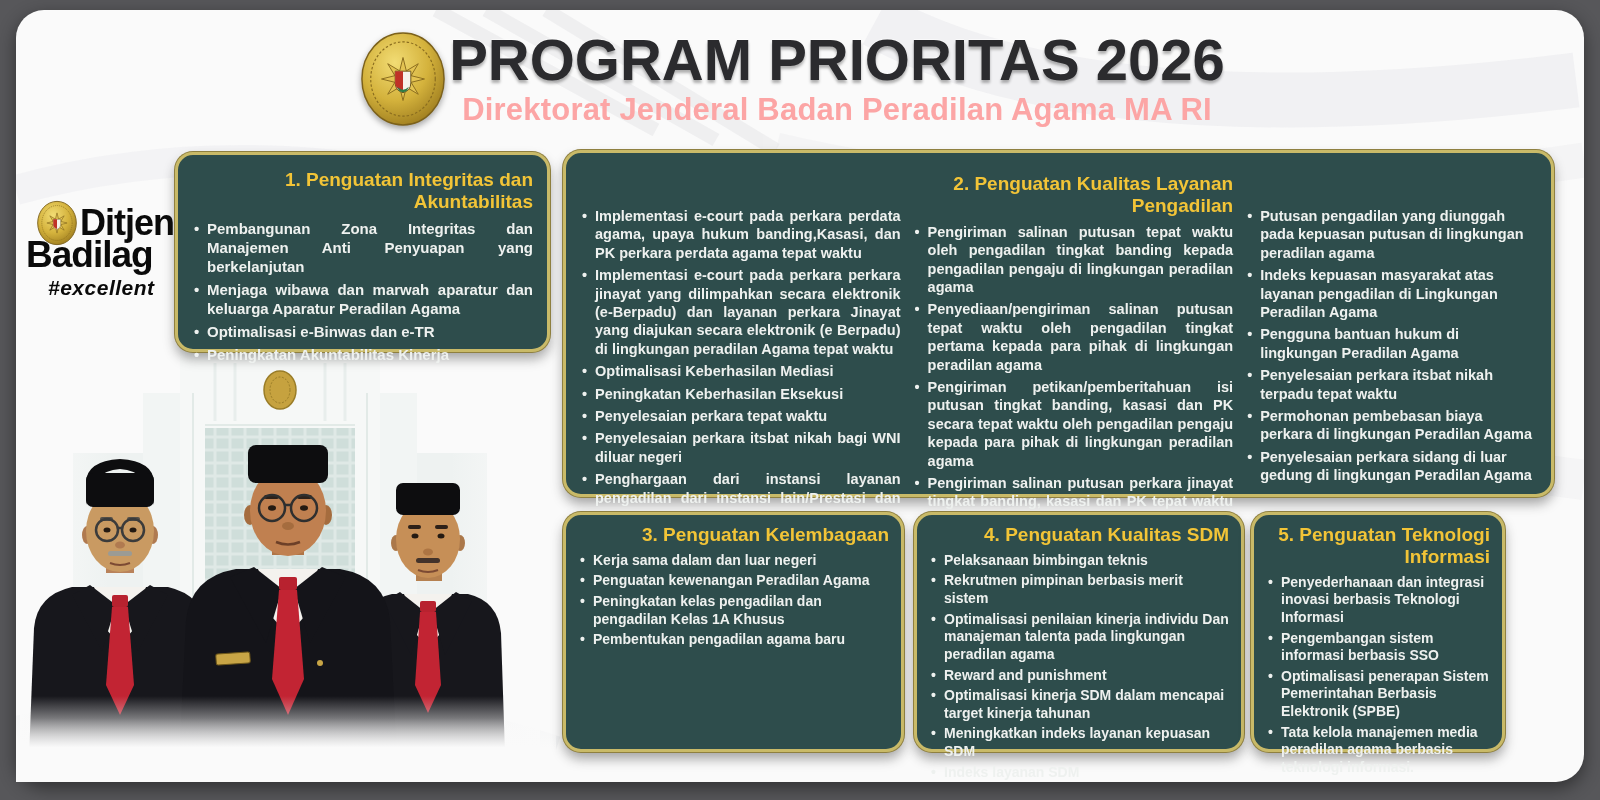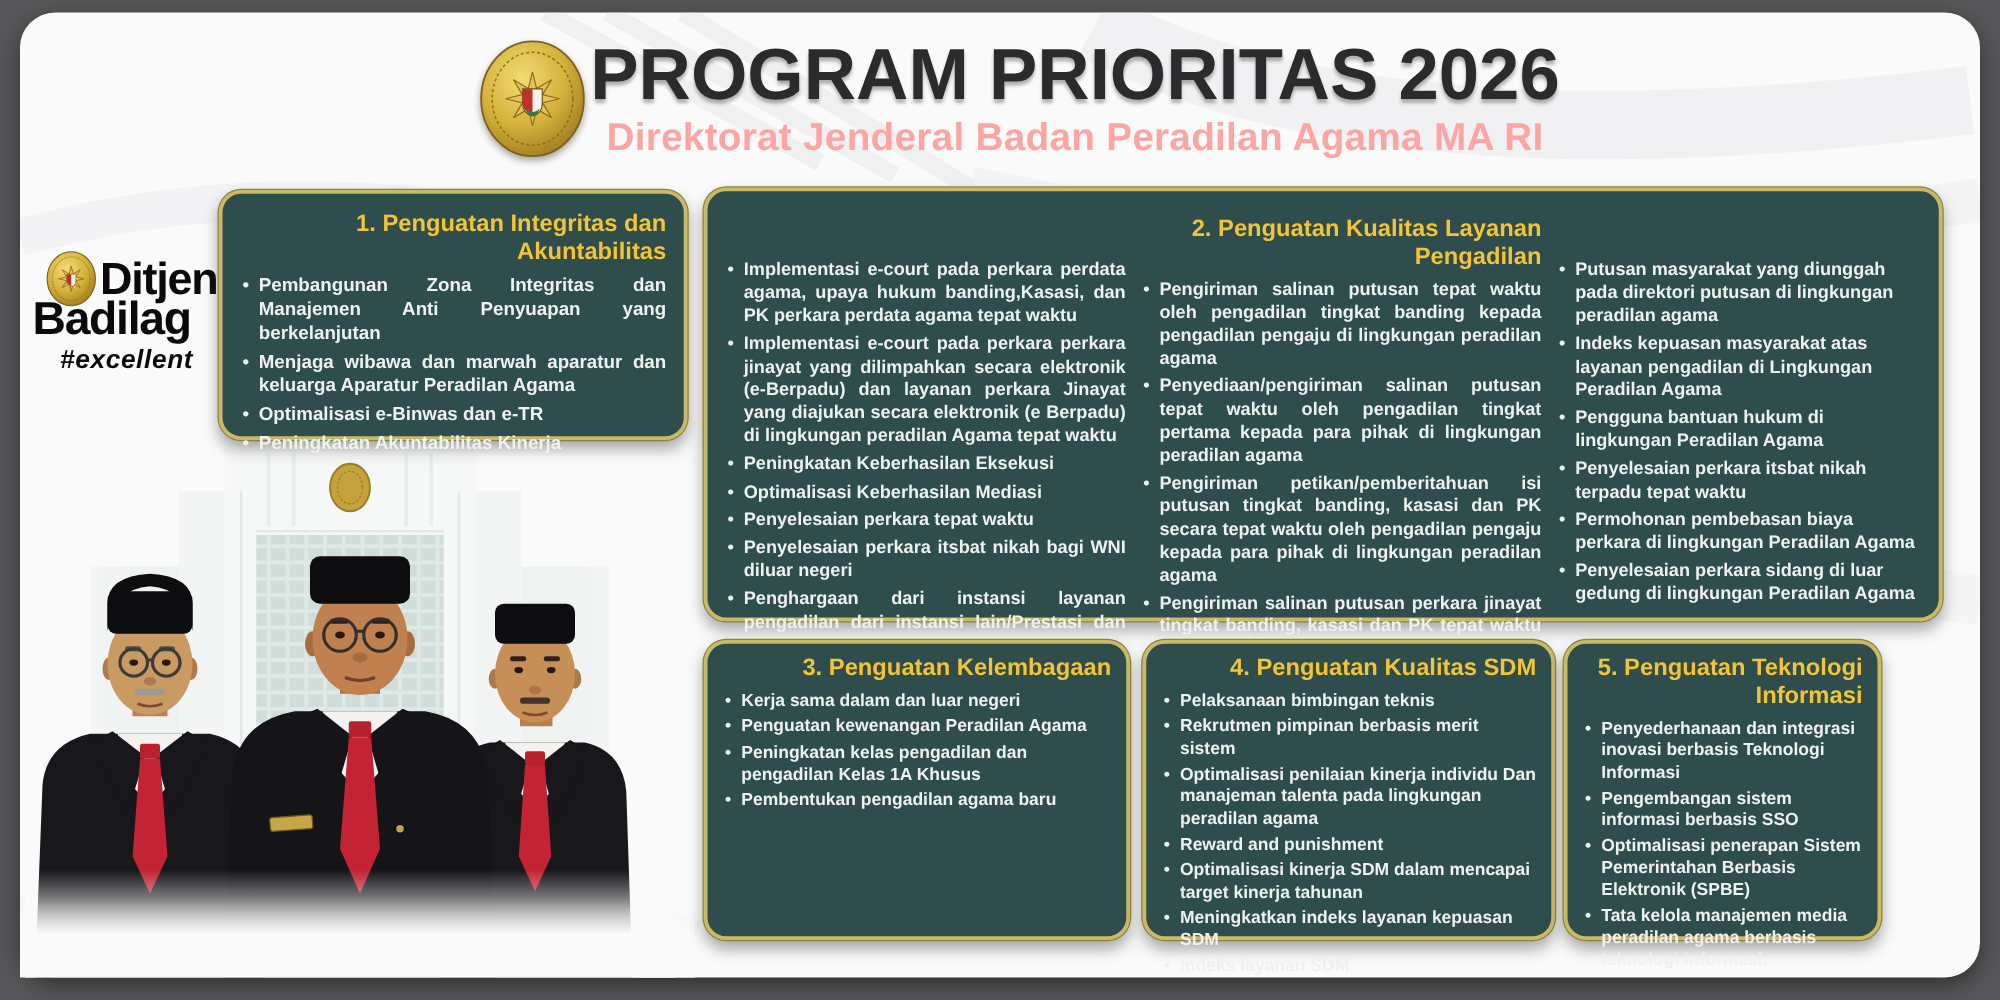--- a/index.html
+++ b/index.html
@@ -3,21 +3,21 @@
 <meta charset="utf-8">
 <style>
   html,body{margin:0;padding:0;background:#3a3a3c;}
   .canvas{position:relative;width:1600px;height:800px;background:#57575a;overflow:hidden;
           font-family:"Liberation Sans",sans-serif;}
   
   .card{position:absolute;left:16px;top:10px;width:1568px;height:772px;background:#fafafa;
         border-radius:28px;box-shadow:0 6px 18px rgba(0,0,0,.45);overflow:hidden;}
   .texture{position:absolute;left:0;top:0;z-index:0;}
   
-  .header{position:absolute;left:31px;top:30px;width:1568px;display:flex;justify-content:center;
+  .header{position:absolute;left:8px;top:30px;width:1568px;display:flex;justify-content:center;
           align-items:center;gap:2px;z-index:3;}
   .seal{width:88px;height:98px;flex:0 0 auto;filter:drop-shadow(0 3px 3px rgba(0,0,0,.35));}
   .header-text{text-align:center;}
   .header-text h1{margin:0;font-size:58px;font-weight:700;letter-spacing:0;color:#2b2b2e;
      text-shadow:0 3px 3px rgba(0,0,0,.30), 0 -1px 0 rgba(255,255,255,.55);line-height:1.02;}
   .subtitle{font-size:31px;font-weight:700;color:#fca5a5;margin-top:2px;letter-spacing:.2px;}
   
   .badilag{position:absolute;left:22px;top:196px;width:190px;height:120px;z-index:3;color:#0a0a0a;}
   .badilag .bseal{position:absolute;left:14px;top:4px;width:42px;height:46px;}
   .bl1{position:absolute;left:58px;top:6px;font-size:36px;font-weight:700;letter-spacing:-1px;}
@@ -239,39 +239,39 @@
         <li>Optimalisasi e-Binwas dan e-TR</li>
         <li>Peningkatan Akuntabilitas Kinerja</li>
       </ul>
   </section>
 
   <section class="pbox box2">
     <div class="col col1">
       <ul class="bullets">
           <li>Implementasi e-court pada perkara perdata agama, upaya hukum banding,Kasasi, dan PK perkara perdata agama tepat waktu</li>
           <li>Implementasi e-court pada perkara perkara jinayat yang dilimpahkan secara elektronik (e-Berpadu) dan layanan perkara Jinayat yang diajukan secara elektronik (e Berpadu) di lingkungan peradilan Agama tepat waktu</li>
+          <li>Optimalisasi Keberhasilan Mediasi</li>
           <li>Peningkatan Keberhasilan Eksekusi</li>
-          <li>Optimalisasi Keberhasilan Mediasi</li>
           <li>Penyelesaian perkara tepat waktu</li>
           <li>Penyelesaian perkara itsbat nikah bagi WNI diluar negeri</li>
           <li>Penghargaan dari instansi layanan pengadilan dari instansi lain/Prestasi dan Pengakuan dari instansi lain</li>
         </ul>
     </div>
     <div class="col col2">
       <h2 class="ptitle">2. Penguatan Kualitas Layanan Pengadilan</h2>
       <ul class="bullets">
           <li>Pengiriman salinan putusan tepat waktu oleh pengadilan tingkat banding kepada pengadilan pengaju di lingkungan peradilan agama</li>
           <li>Penyediaan/pengiriman salinan putusan tepat waktu oleh pengadilan tingkat pertama kepada para pihak di lingkungan peradilan agama</li>
           <li>Pengiriman petikan/pemberitahuan isi putusan tingkat banding, kasasi dan PK secara tepat waktu oleh pengadilan pengaju kepada para pihak di lingkungan peradilan agama</li>
           <li>Pengiriman salinan putusan perkara jinayat tingkat banding, kasasi dan PK tepat waktu oleh pengadilan pengaju kepada para pihak</li>
         </ul>
     </div>
     <div class="col col3">
       <ul class="bullets">
-          <li>Putusan masyarakat yang diunggah pada direktori putusan di lingkungan peradilan agama</li>
+          <li>Putusan pengadilan yang diunggah pada kepuasan putusan di lingkungan peradilan agama</li>
           <li>Indeks kepuasan masyarakat atas layanan pengadilan di Lingkungan Peradilan Agama</li>
           <li>Pengguna bantuan hukum di lingkungan Peradilan Agama</li>
           <li>Penyelesaian perkara itsbat nikah terpadu tepat waktu</li>
           <li>Permohonan pembebasan biaya perkara di lingkungan Peradilan Agama</li>
           <li>Penyelesaian perkara sidang di luar gedung di lingkungan Peradilan Agama</li>
         </ul>
     </div>
   </section>
 
   <section class="pbox bottom-box box3">

